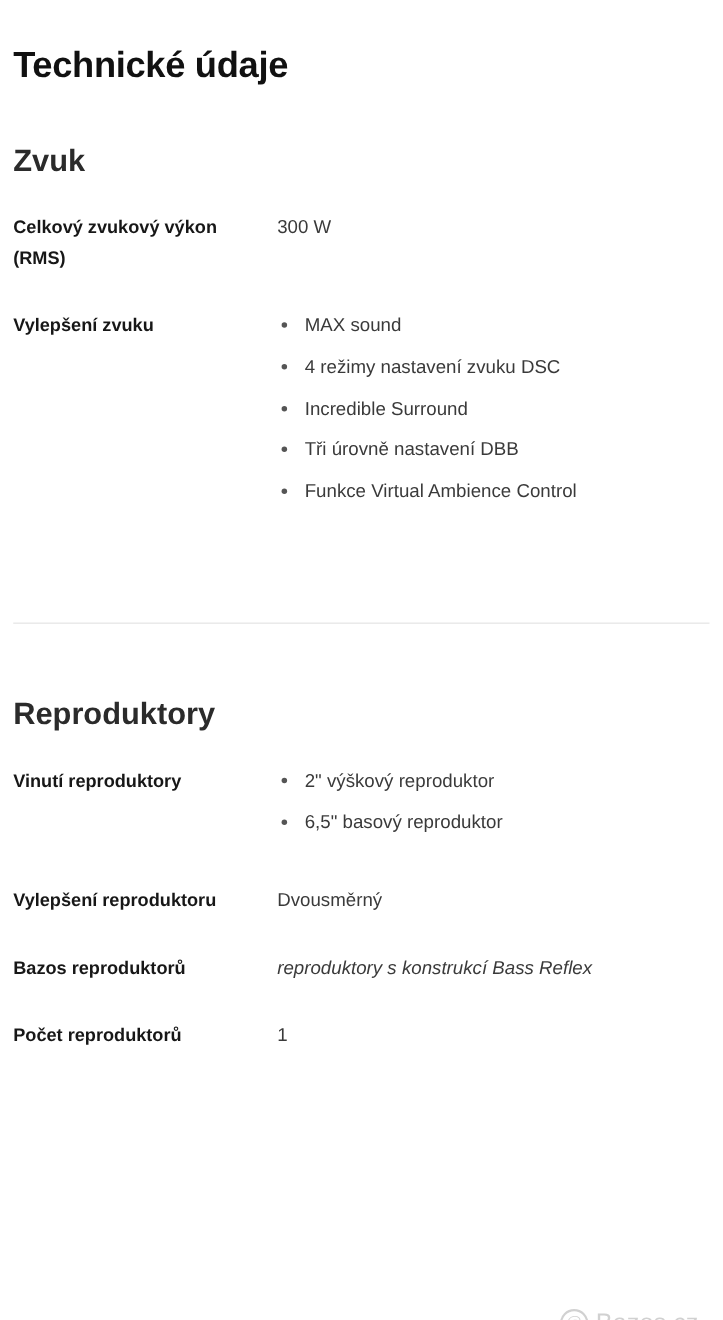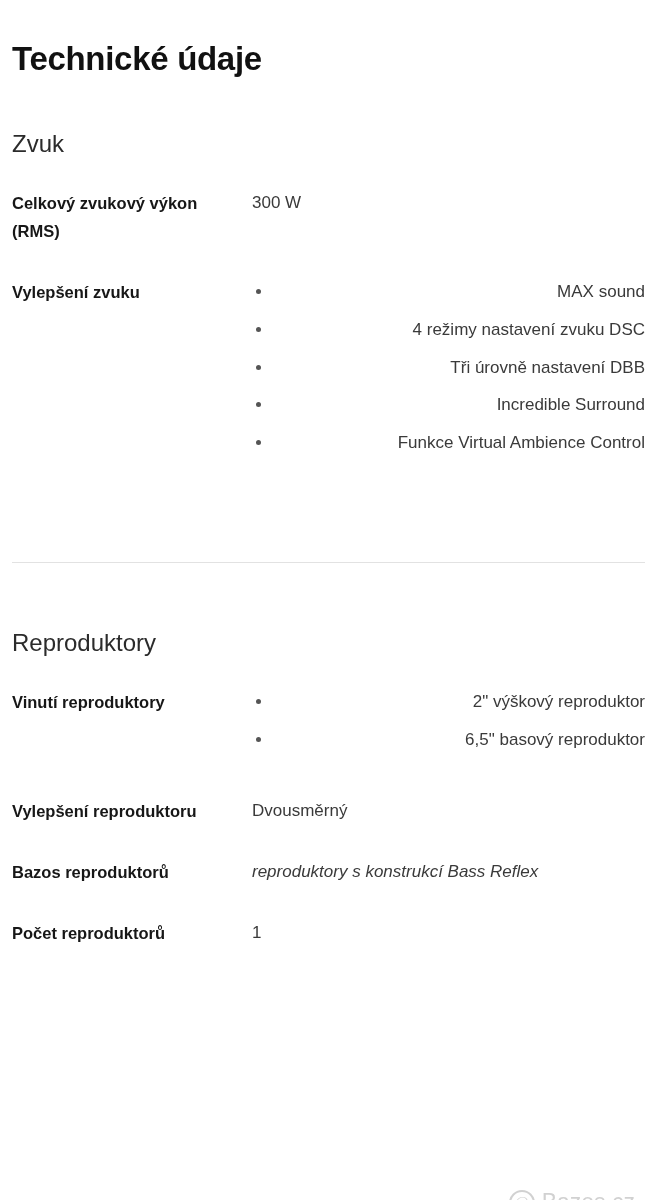--- a/index.html
+++ b/index.html
@@ -25,22 +25,22 @@
     font-size: 33px;
     font-weight: bold;
     letter-spacing: -0.3px;
     margin: 40px 0 0 0;
     color: #111111;
   }
   .section {
     margin-top: 0;
   }
   .section-title {
-    font-size: 24px;
-    font-weight: normal;
+    font-size: 28px;
+    font-weight: bold;
     color: #2b2b2b;
     margin: 0;
   }
   .spec-row {
     display: flex;
     align-items: flex-start;
   }
   .spec-label {
     width: 240px;
     flex: 0 0 240px;
@@ -53,21 +53,20 @@
   .spec-value {
     flex: 1 1 auto;
     font-size: 17px;
     line-height: 1.7;
     color: #3a3a3a;
   }
   ul.bullets {
     list-style: none;
     margin: 0;
     padding: 0;
-    text-align: right;
   }
   ul.bullets li {
     position: relative;
     padding-left: 25px;
     font-size: 17px;
     line-height: 1.7;
     color: #3a3a3a;
     margin-bottom: 9px;
   }
   ul.bullets li:before {
@@ -128,22 +127,22 @@
       <div class="spec-label">Celkový zvukový výkon (RMS)</div>
       <div class="spec-value">300  W</div>
     </div>
 
     <div class="spec-row" style="margin-top:32px;">
       <div class="spec-label">Vylepšení zvuku</div>
       <div class="spec-value">
         <ul class="bullets">
           <li>MAX sound</li>
           <li>4 režimy nastavení zvuku DSC</li>
+          <li>Incredible Surround</li>
           <li>Tři úrovně nastavení DBB</li>
-          <li>Incredible Surround</li>
           <li>Funkce Virtual Ambience Control</li>
         </ul>
       </div>
     </div>
   </div>
 
   <hr class="divider" style="margin-top:95px;">
 
   <div class="section" style="margin-top:66px;">
     <h2 class="section-title">Reproduktory</h2>

